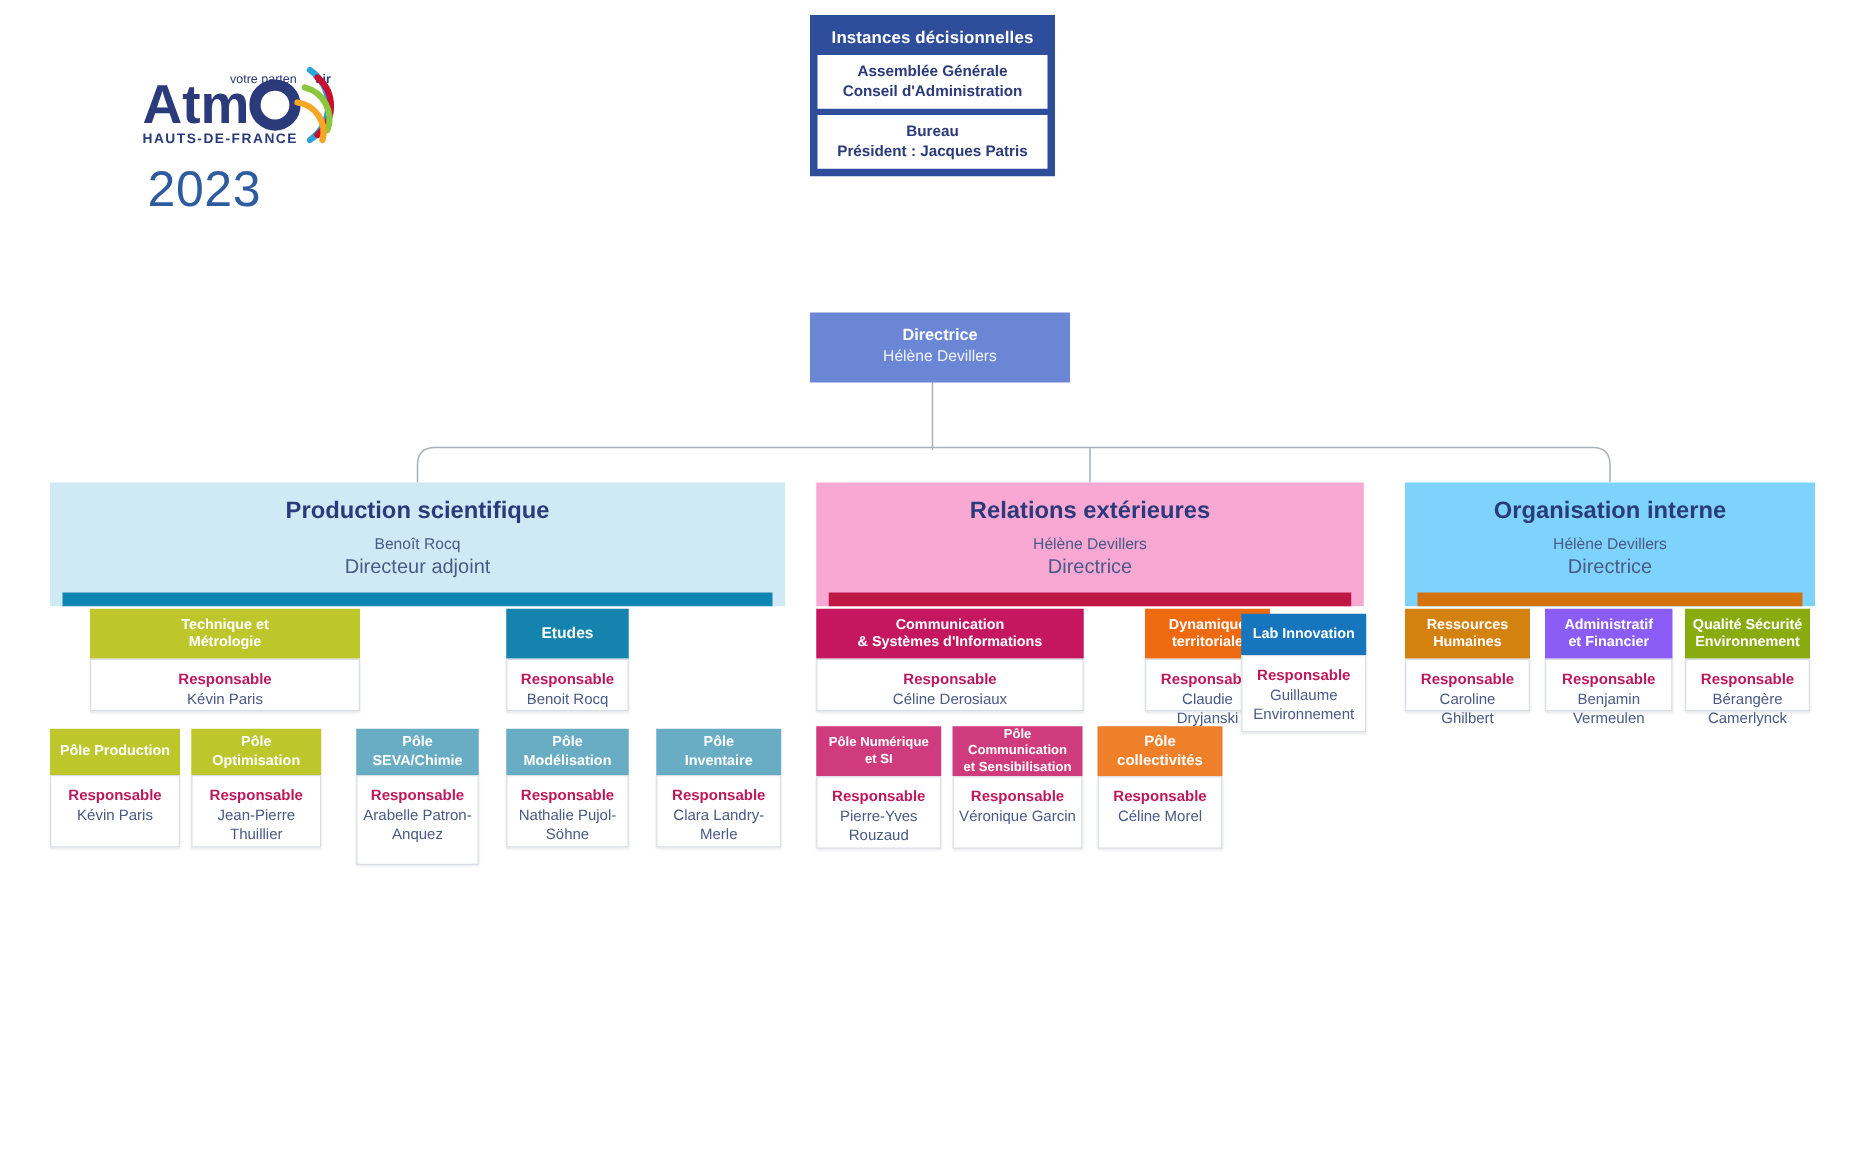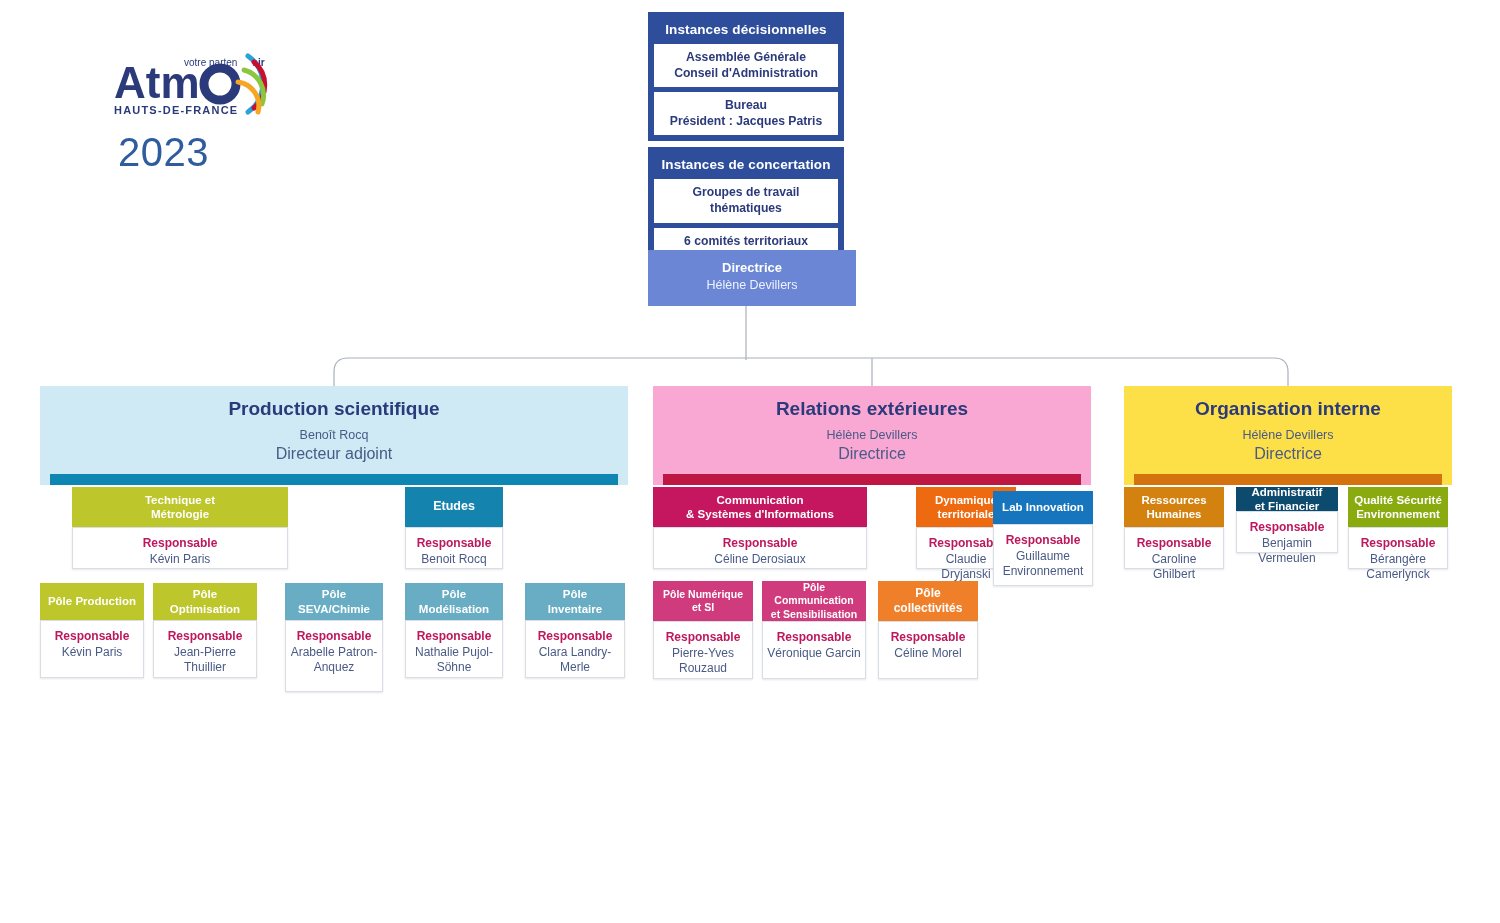--- a/index.html
+++ b/index.html
@@ -101,25 +101,20 @@
   </svg>
 
   <div class="gov">
 
     <div class="gov-block">
       <div class="gov-title">Instances décisionnelles</div>
       <div class="gov-item">Assemblée Générale<br>Conseil d'Administration</div>
       <div class="gov-item">Bureau<br>Président : Jacques Patris</div>
     </div>
 
-    <div class="gov-block">
-      <div class="gov-title">Instances de concertation</div>
-      <div class="gov-item">Groupes de travail<br>thématiques</div>
-      <div class="gov-item">6 comités territoriaux</div>
-    </div>
 
   </div>
 
   <div class="directrice">
     <div class="role">Directrice</div>
     <div class="person">Hélène Devillers</div>
   </div>
 
   <div class="dept" id="dept-0" style="left: 40px; top: 386px; width: 588px;">
       <div class="dept-panel" style="background:#cfeaf5;">
@@ -131,21 +126,21 @@
     </div>
   <div class="dept" id="dept-1" style="left: 653px; top: 386px; width: 438px;">
       <div class="dept-panel" style="background:#f9a8d4;">
         <div class="dept-name">Relations extérieures</div>
         <div class="dept-person">Hélène Devillers</div>
         <div class="dept-role">Directrice</div>
         <div class="dept-bar" style="background:#bf1744;"></div>
       </div>
     </div>
   <div class="dept" id="dept-2" style="left: 1124px; top: 386px; width: 328px;">
-      <div class="dept-panel" style="background:#fde047;">
+      <div class="dept-panel" style="background:#7dd3fc;">
         <div class="dept-name">Organisation interne</div>
         <div class="dept-person">Hélène Devillers</div>
         <div class="dept-role">Directrice</div>
         <div class="dept-bar" style="background:#d4720e;"></div>
       </div>
     </div>
 
   <div id="cards-layer">
       <div class="card" style="left: 40px; top: 487px; width: 216px; padding-left: 32px;">
         <div class="card-head" style="background: rgb(189, 198, 43); height: 40px; font-size: 11.5px;">Technique et<br>Métrologie</div>
@@ -239,21 +234,21 @@
         </div>
       </div>
       <div class="card" style="left: 1124px; top: 487px; width: 100px;">
         <div class="card-head" style="background: rgb(212, 130, 15); height: 40px; font-size: 11.5px;">Ressources<br>Humaines</div>
         <div class="card-body" style="height: 42px;">
           <div class="resp-label">Responsable</div>
           <div class="resp-name">Caroline Ghilbert</div>
         </div>
       </div>
       <div class="card" style="left: 1236px; top: 487px; width: 102px;">
-        <div class="card-head" style="background: #0c4a6e; height: 24px; font-size: 11.5px;">Administratif<br>et Financier</div>
+        <div class="card-head" style="background: #8b5cf6; height: 40px; font-size: 11.5px;">Administratif<br>et Financier</div>
         <div class="card-body" style="height: 42px;">
           <div class="resp-label">Responsable</div>
           <div class="resp-name">Benjamin Vermeulen</div>
         </div>
       </div>
       <div class="card" style="left: 1348px; top: 487px; width: 100px;">
         <div class="card-head" style="background: rgb(138, 171, 16); height: 40px; font-size: 11.5px;">Qualité Sécurité<br>Environnement</div>
         <div class="card-body" style="height: 42px;">
           <div class="resp-label">Responsable</div>
           <div class="resp-name">Bérangère Camerlynck</div>

